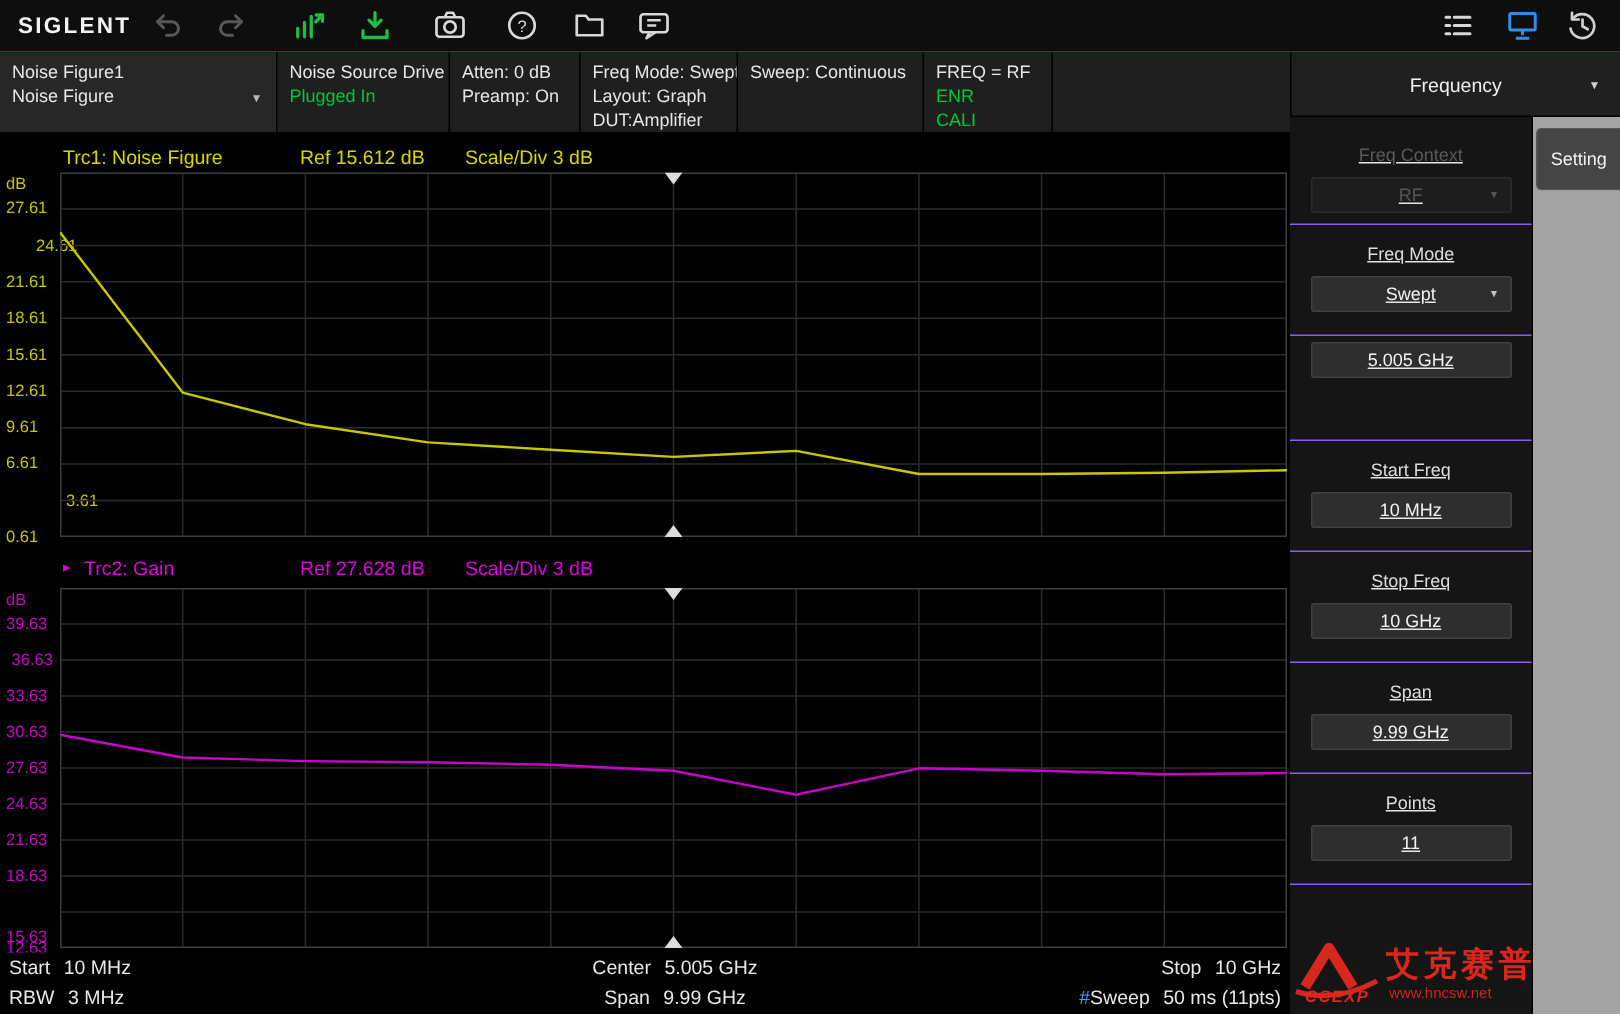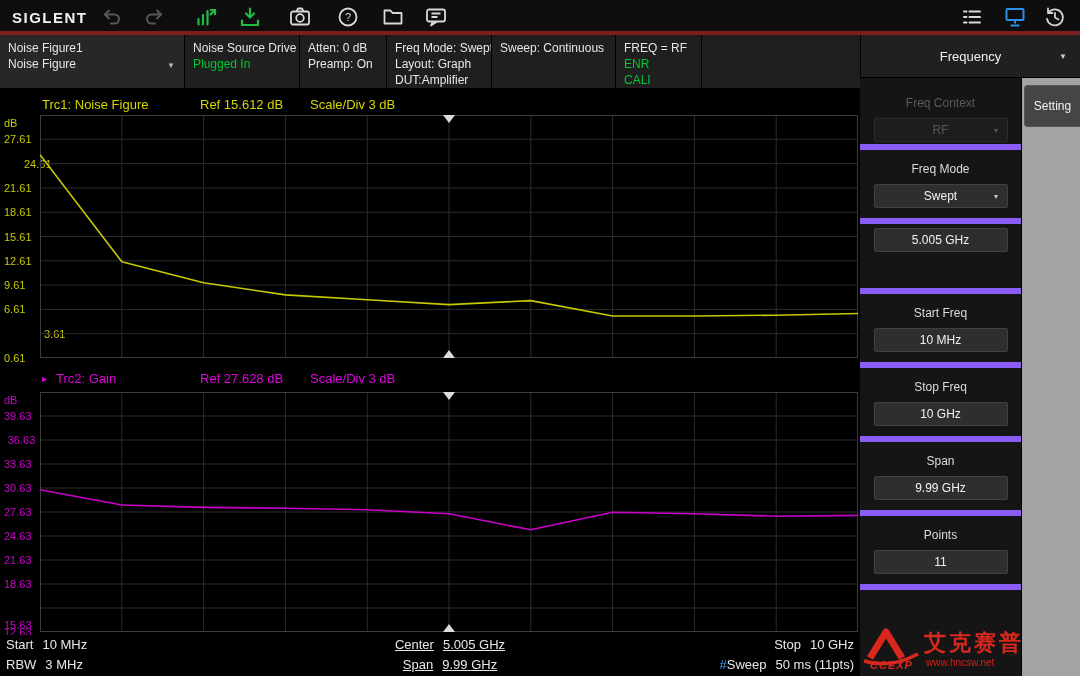--- a/index.html
+++ b/index.html
@@ -1,21 +1,21 @@
 <!DOCTYPE html>
 <html><head>
 <meta charset="utf-8">
 <style>
   * { box-sizing: border-box; margin: 0; padding: 0; }
   html,body { background:#000; }
   body { font-family: "Liberation Sans", "DejaVu Sans", sans-serif; }
   #app { position:relative; width:1080px; height:676px; background:#000; overflow:hidden; color:#e6e6e6; }
 
   
-  .toolbar { position:absolute; left:0; top:0; width:1080px; height:35px; background:#0e0e0e; border-bottom:4px solid #7f1d1d; }
+  .toolbar { position:absolute; left:0; top:0; width:1080px; height:35px; background:#0e0e0e; border-bottom:1px solid #7f1d1d; }
   .logo { position:absolute; left:12px; top:0; height:35px; line-height:35px; font-size:15px; font-weight:bold; letter-spacing:1.5px; color:#f2f2f2; }
   .tbtn { position:absolute; top:5px; width:24px; height:24px; background:none; border:none; padding:0; cursor:pointer; }
 
   
   .statusbar { position:absolute; left:0; top:35px; width:860px; height:53px; display:flex; background:#1f1f1f; }
   .scell { height:53px; padding:5px 0 0 8px; border-right:1px solid #000; font-size:12px; line-height:16px; white-space:nowrap; overflow:hidden; position:relative; }
   .scell .green { color:#00c832; }
   .meas-cell { background:#272727; }
   .cell-chev { position:absolute; right:9px; top:23px; font-size:8px; color:#b8b8b8; }
 
@@ -27,34 +27,34 @@
   .ylabels { position:absolute; left:4px; width:35px; }
   .ylab { position:absolute; left:0; width:35px; font-size:11px; line-height:14px; }
   .plot { position:absolute; left:40px; }
 
   
   .side-header { position:absolute; left:860px; top:35px; width:220px; height:43px; background:#202020; border-left:1px solid #000; border-bottom:1px solid #000; text-align:center; line-height:43px; font-size:13px; color:#f0f0f0; cursor:pointer; }
   .side-header .chev { position:absolute; right:13px; top:0; font-size:8px; color:#cfcfcf; }
   .menu-col { position:absolute; left:860px; top:78px; width:162px; height:598px; background:#151515; border-right:1px solid #000; }
   .tab-strip { position:absolute; left:1022px; top:78px; width:58px; height:598px; background:#a3a3a3; }
   .setting-tab { position:absolute; left:2px; top:7px; width:56px; height:42px; background:#454545; border:1px solid #585858; border-right:none; border-radius:4px 0 0 4px; color:#f2f2f2; font-size:12px; text-align:center; line-height:40px; cursor:pointer; }
-  .mgroup { position:relative; height:66px; border-bottom:6px solid #8b5cf6; }
+  .mgroup { position:relative; height:66px; border-bottom:1px solid #8b5cf6;text-decoration:underline; }
   .mgroup.first { height:72px; padding-top:6px; }
   .mlabel { margin-top:8px; height:22px; line-height:22px; text-align:center; font-size:12px; color:#dcdcdc; }
   .mvalue { position:relative; margin:4px auto 0; width:134px; height:24px; line-height:22px; background:#2e2e2e; border:1px solid #414141; border-radius:2px; text-align:center; font-size:12px; color:#f2f2f2; cursor:pointer; }
   .mvalue .chev { position:absolute; right:7px; top:1px; font-size:7px; color:#c4c4c4; }
   .disabled .mlabel { color:#5a5a5a; }
   .disabled .mvalue { background:#1d1d1d; border-color:#2c2c2c; color:#565656; cursor:default; }
   .disabled .mvalue .chev { color:#565656; }
 
   
   .footer { position:absolute; left:0; top:635px; width:860px; height:41px; background:#000; font-size:13px; color:#e8e8e8; }
   .frow { position:absolute; left:0; width:860px; height:20px; line-height:20px; }
   .frow .fl { position:absolute; left:6px; }
-  .frow .fc { position:absolute; left:450px; transform:translateX(-50%); white-space:nowrap;text-decoration:underline; }
+  .frow .fc { position:absolute; left:450px; transform:translateX(-50%); white-space:nowrap; }
   .frow .fr { position:absolute; right:6px; white-space:nowrap; }
   .fval { margin-left:9px; }
   .hash { color:#3f9bff; }
 
   
   .watermark { position:absolute; left:862px; top:628px; width:214px; height:46px; }
   .wm-cn { position:absolute; left:62px; top:0; font-size:22px; font-weight:bold; color:#d8281e; letter-spacing:3px; white-space:nowrap; }
   .wm-url { position:absolute; left:64px; top:29px; font-size:10px; color:#cc2318; }
   .wm-en { position:absolute; left:8px; top:31px; font-size:11px; font-weight:bold; font-style:italic; color:#d8281e; letter-spacing:1px; }
 </style>

